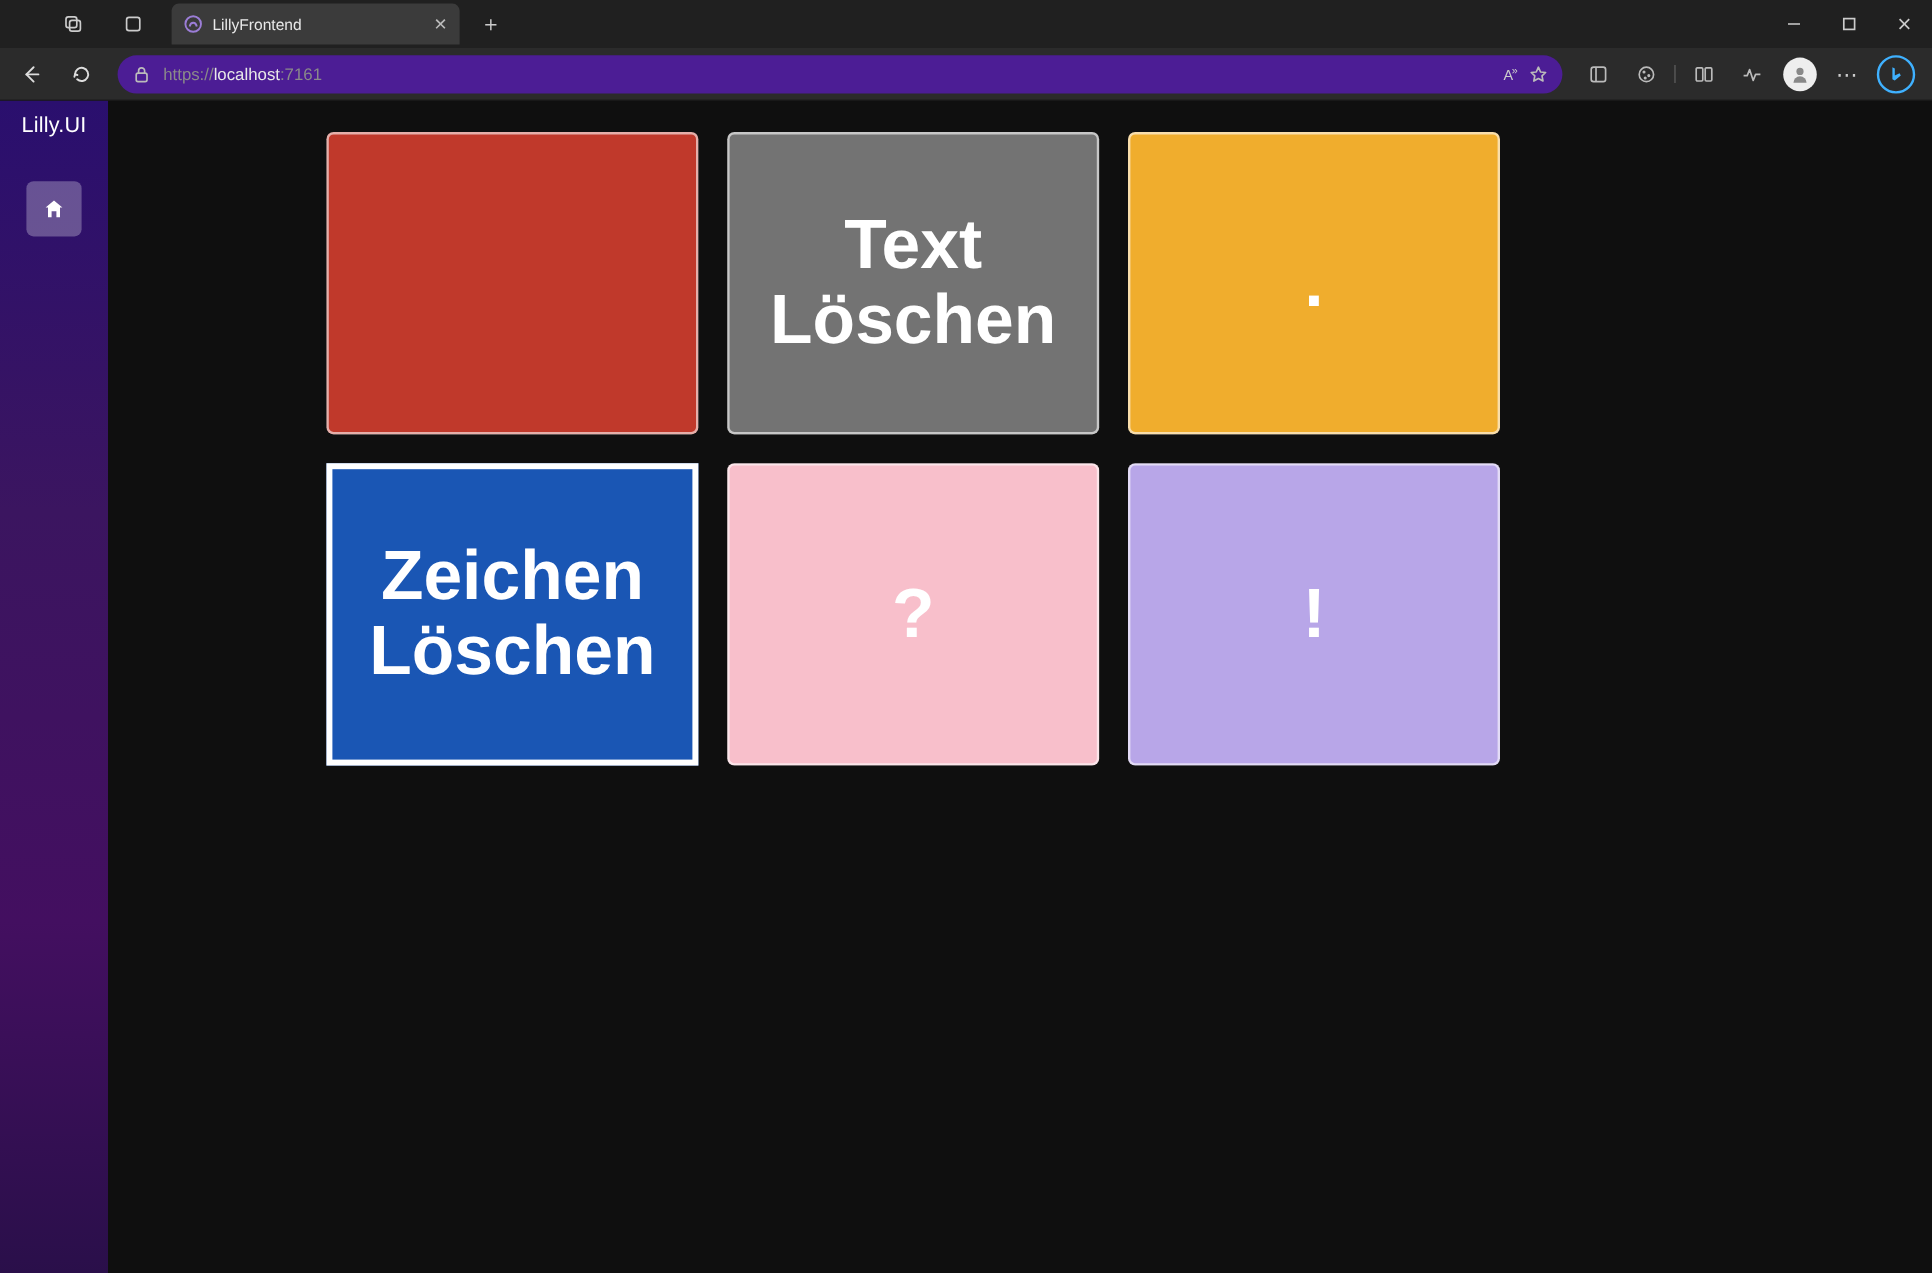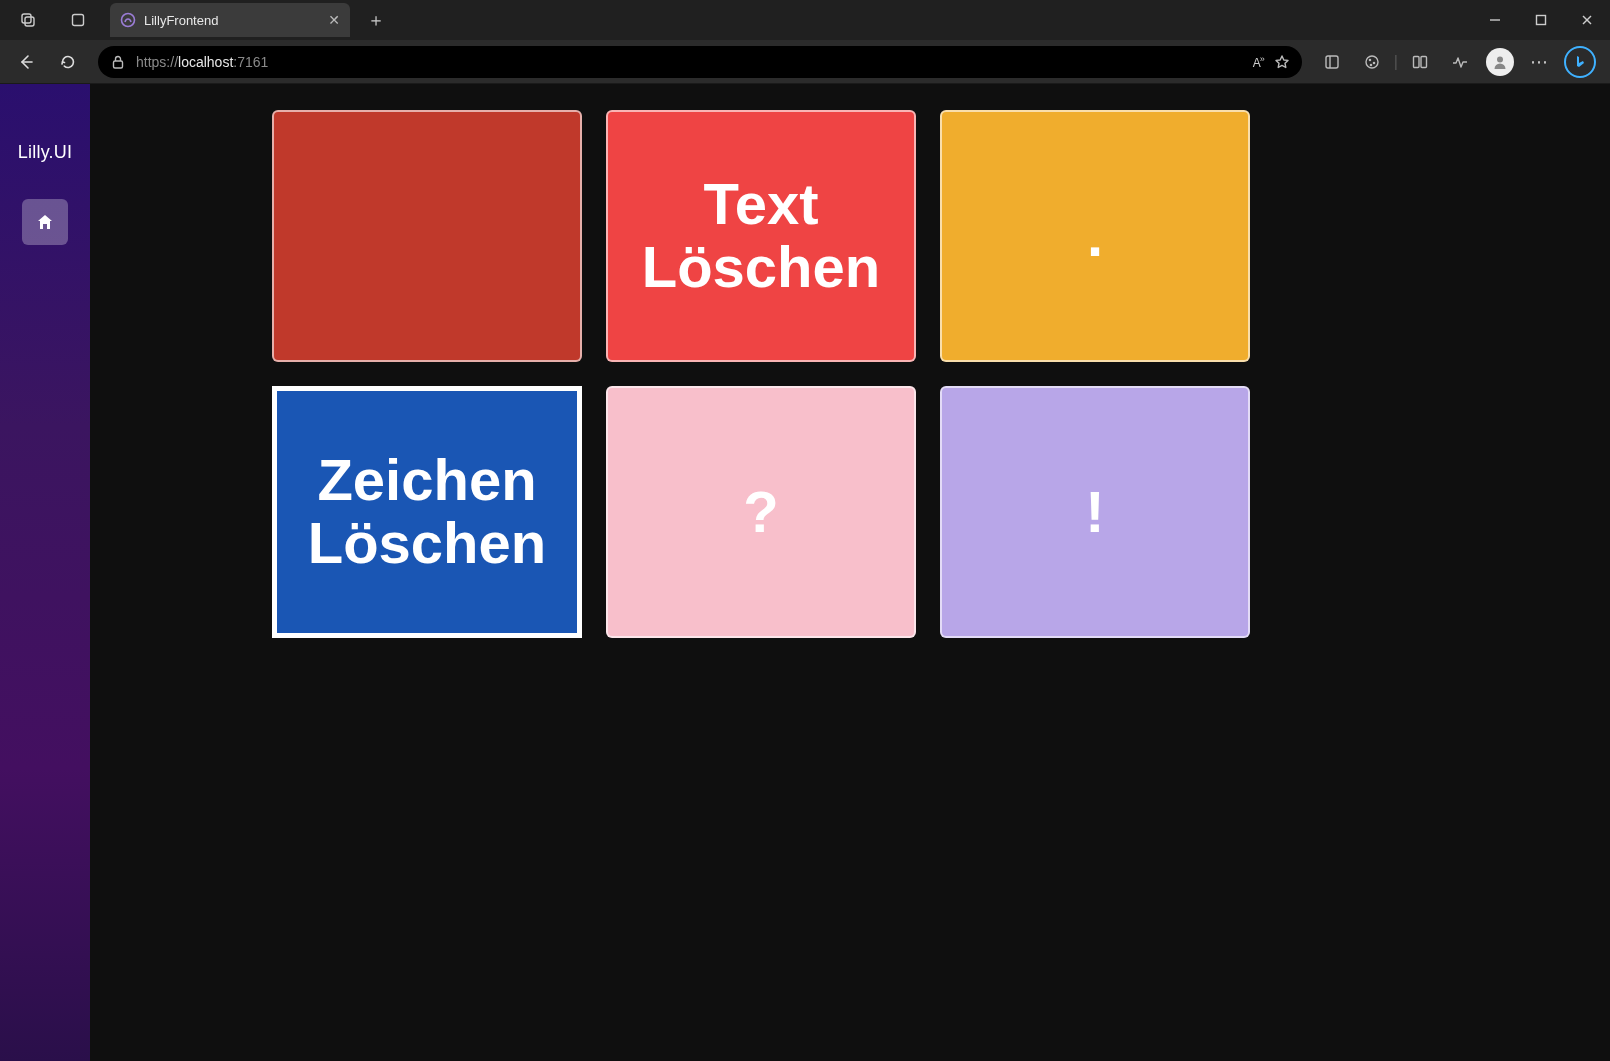--- a/index.html
+++ b/index.html
@@ -11,20 +11,21 @@
       overflow: hidden;
     }
     
     .titlebar {
       height: 40px;
       background: #202020;
       display: flex;
       align-items: center;
       color: #ccc;
       position: relative;
+      padding-left: 33px;
     }
     .titlebar .left-icons {
       display: flex;
       align-items: center;
       gap: 14px;
       padding-left: 10px;
     }
     .titlebar .tab {
       margin-left: 14px;
       background: #3b3b3b;
@@ -74,21 +75,21 @@
     }
     .tool-btn {
       width: 36px; height: 36px;
       display: inline-flex; align-items: center; justify-content: center;
       color: #ccc;
       border-radius: 4px;
     }
     .addressbar {
       flex: 1;
       height: 32px;
-      background: #000000;
+      background: #4c1d95;
       border-radius: 16px;
       display: flex;
       align-items: center;
       padding: 0 12px;
       gap: 10px;
       color: #ccc;
       font-size: 14px;
       margin: 0 6px;
     }
     .addr-text { flex: 1; white-space: nowrap; overflow: hidden; text-overflow: ellipsis; }
@@ -119,21 +120,20 @@
       display: flex;
       flex-direction: column;
       align-items: center;
       padding-top: 10px;
       gap: 36px;
     }
     .sidebar .brand {
       font-size: 18px;
       font-weight: 400;
       letter-spacing: 0.2px;
-      margin-top: 48px;
     }
     .sidebar .home-btn {
       width: 46px; height: 46px;
       border-radius: 6px;
       background: rgba(255,255,255,0.28);
       display: inline-flex; align-items: center; justify-content: center;
       color: #fff;
     }
     .content {
       flex: 1;
@@ -165,21 +165,21 @@
       font-weight: 700;
       line-height: 1.08;
       font-size: 58px;
       white-space: pre;
     }
     .card.selected {
       border: 5px solid #fff;
       border-radius: 0;
     }
     .c-red    { background: #c0392b; }
-    .c-green  { background: #ef4444; }
+    .c-green  { background: #737373; }
     .c-yellow { background: #f0ad2d; }
     .c-blue   { background: #1a56b4; }
     .c-pink   { background: #f8bfcb; }
     .c-violet { background: #b8a6e8; }
     svg { display: block; }
   </style>
 </head>
 <body>
 
 <div class="titlebar">

